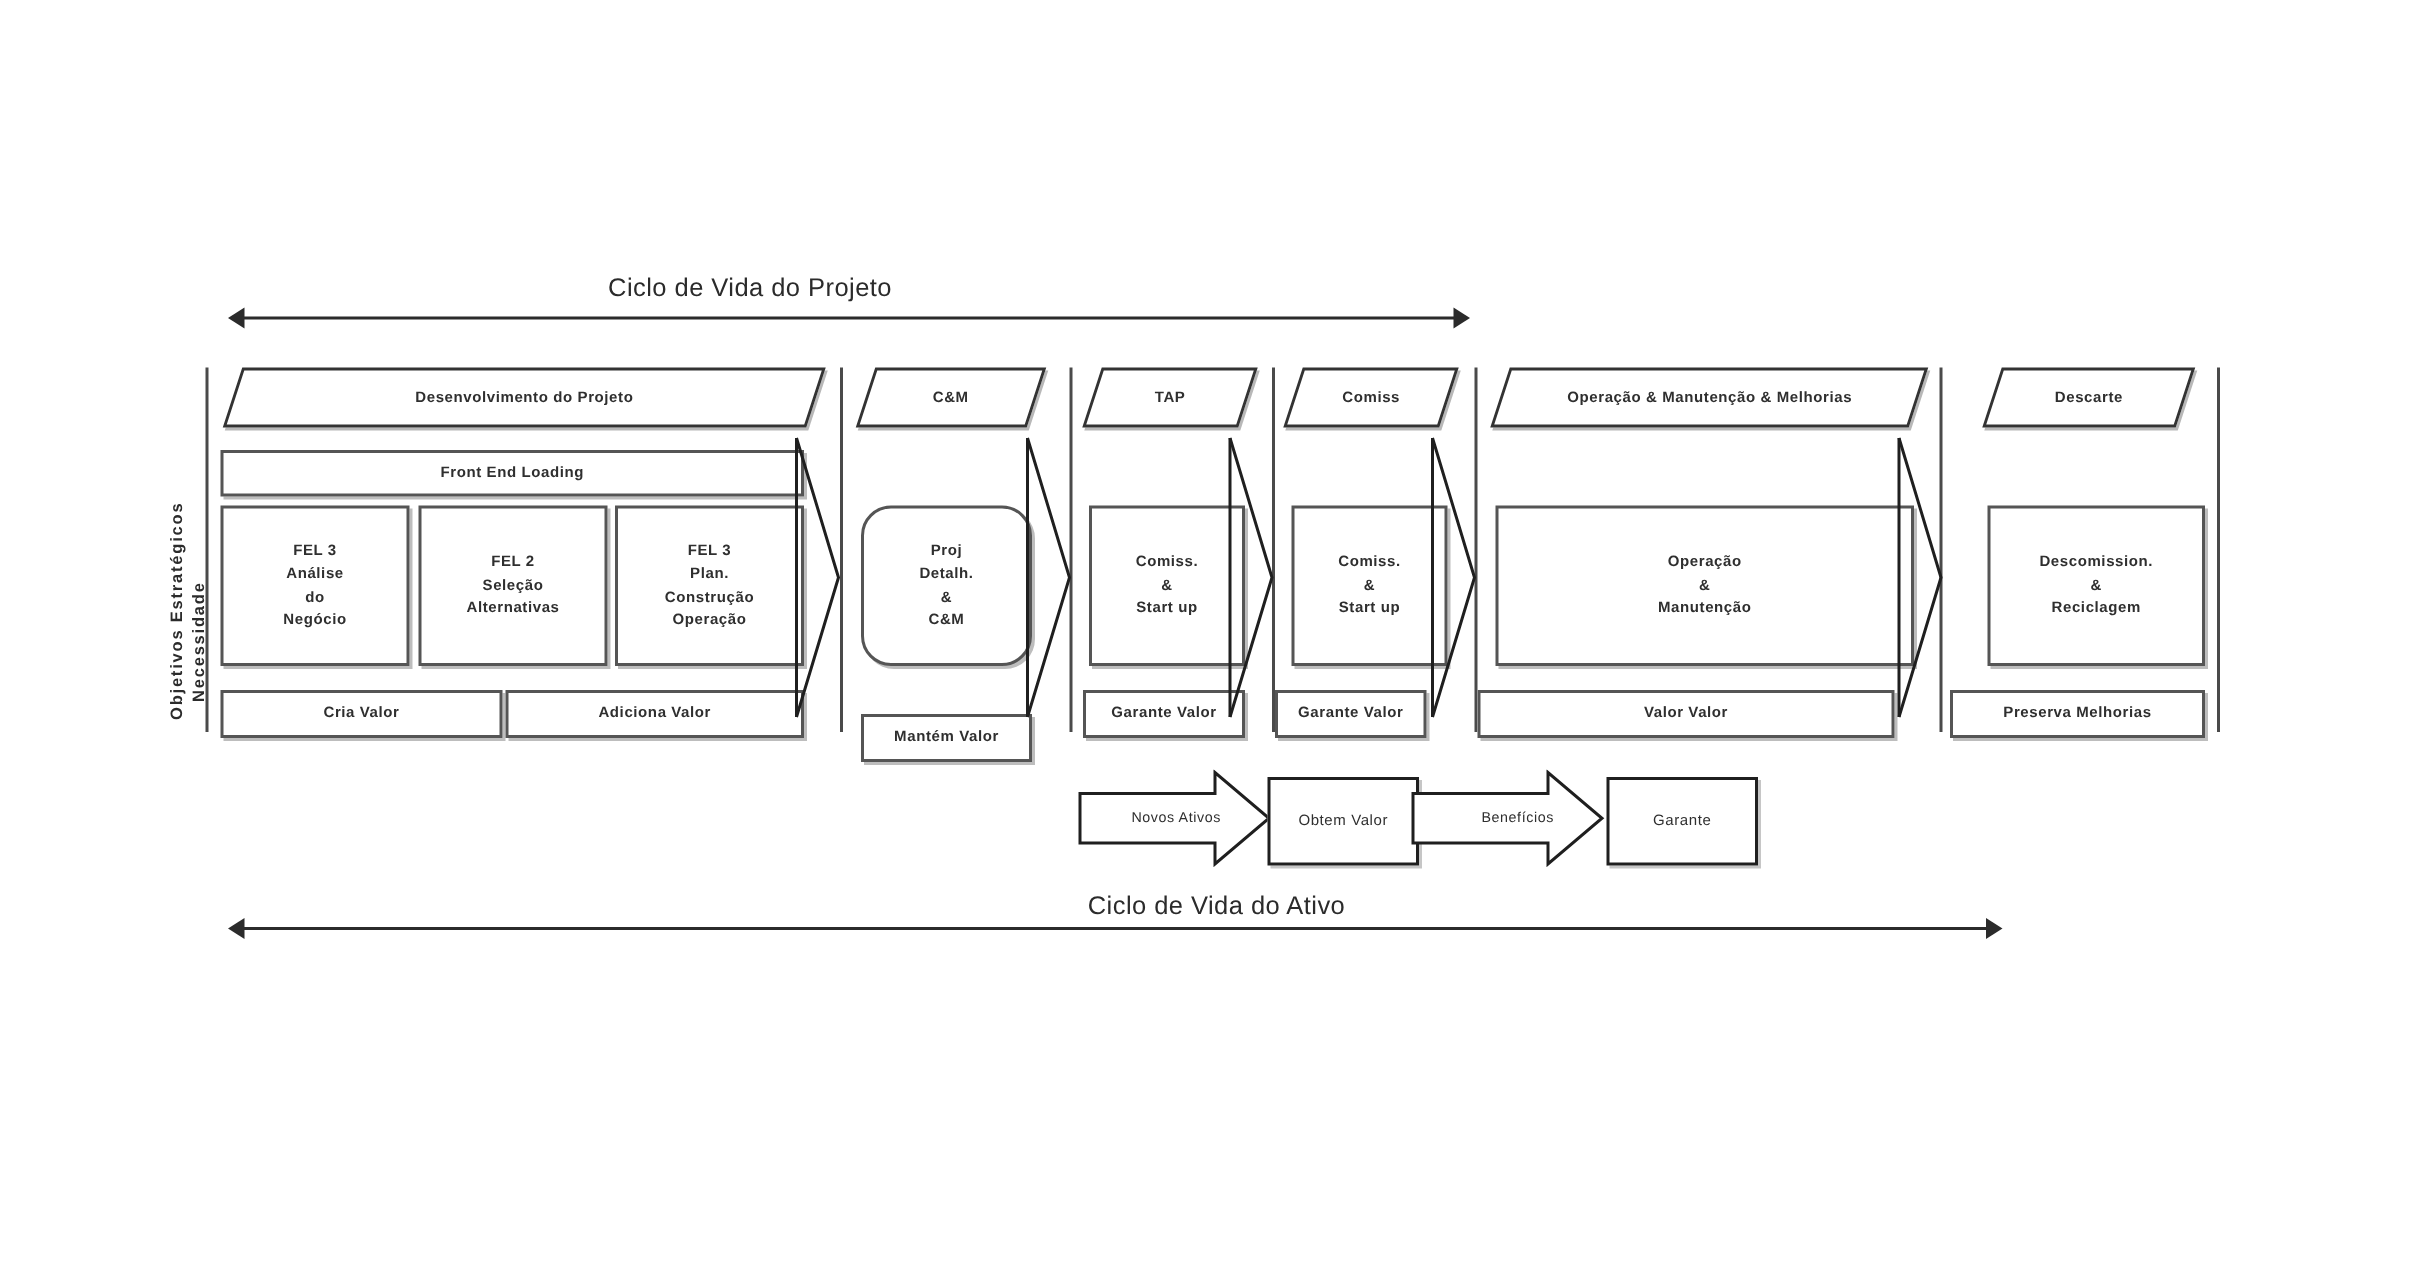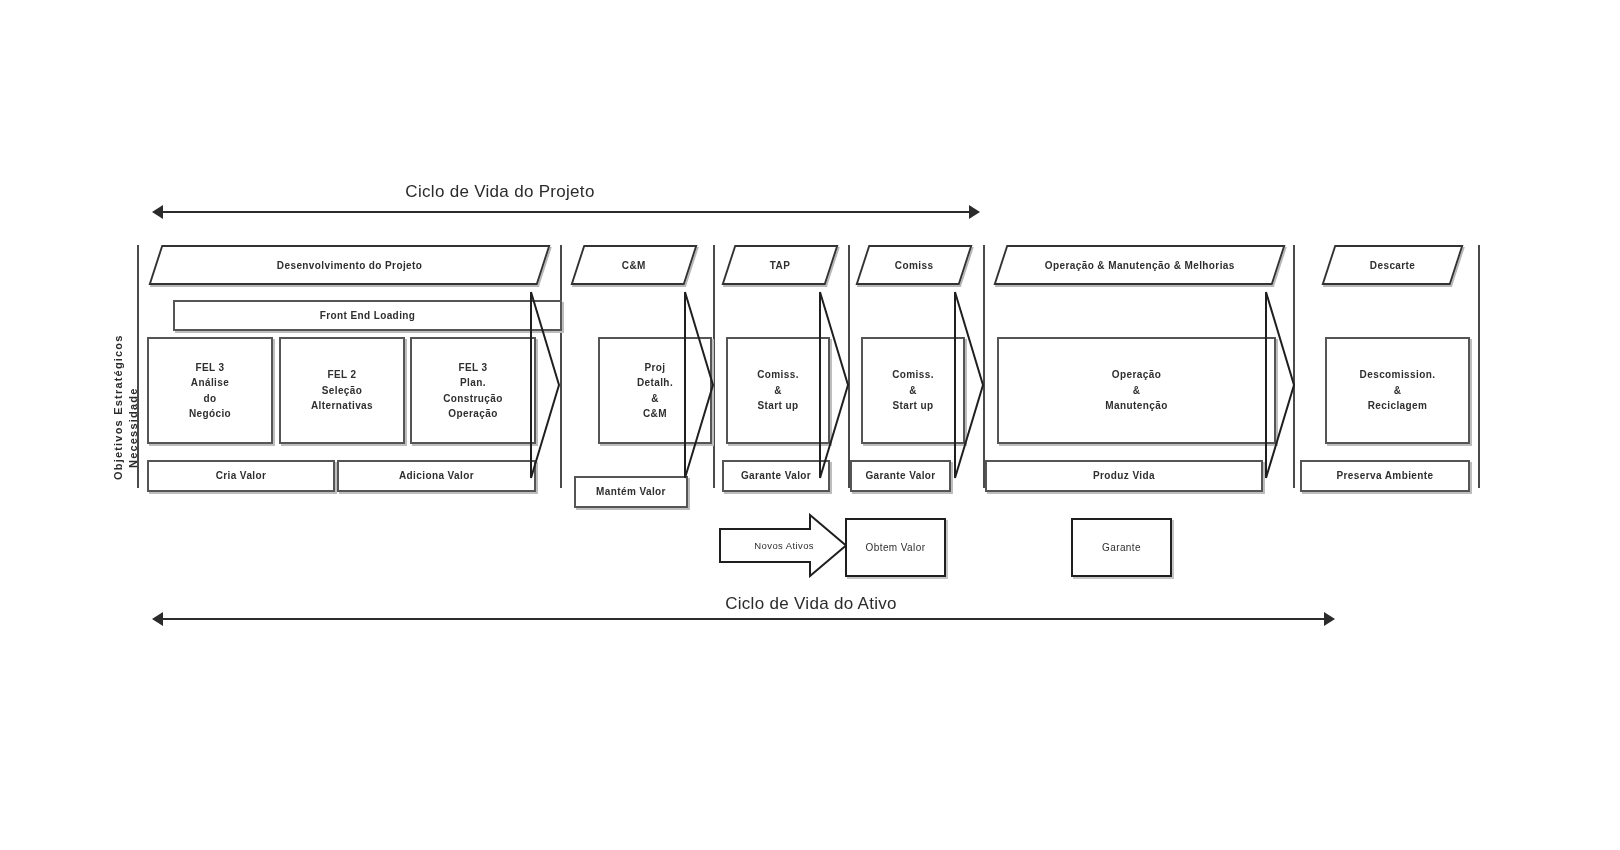--- a/index.html
+++ b/index.html
@@ -171,37 +171,37 @@
   <div class="phase-head" style="left:862px; top:245px; width:100px; height:36px;">
     <span>Comiss</span>
   </div>
   <div class="phase-head" style="left:1000px; top:245px; width:275px; height:36px;">
     <span>Operação &amp; Manutenção &amp; Melhorias</span>
   </div>
   <div class="phase-head" style="left:1328px; top:245px; width:125px; height:36px;">
     <span>Descarte</span>
   </div>
 
-  <div class="rbox" style="left:147px; top:300px; width:385px; height:27px;margin-left:26px;">
+  <div class="rbox" style="left:147px; top:300px; width:385px; height:27px;">
     <span>Front End Loading</span>
   </div>
 
   <div class="rbox" style="left:147px; top:337px; width:122px; height:103px; white-space:pre-line;">FEL 3
 Análise
 do
 Negócio</div>
   <div class="rbox" style="left:279px; top:337px; width:122px; height:103px; white-space:pre-line;">FEL 2
 Seleção
 Alternativas</div>
   <div class="rbox" style="left:410px; top:337px; width:122px; height:103px; white-space:pre-line;">FEL 3
 Plan.
 Construção
 Operação</div>
 
-  <div class="rbox" style="left:598px; top:337px; width:110px; height:103px; white-space:pre-line;">Proj
+  <div class="rbox" style="left:574px; top:337px; width:110px; height:103px; white-space:pre-line;border-radius:20px;">Proj
 Detalh.
 &amp;
 C&amp;M</div>
 
   <div class="rbox" style="left:726px; top:337px; width:100px; height:103px; white-space:pre-line;">Comiss.
 &amp;
 Start up</div>
 
   <div class="rbox" style="left:861px; top:337px; width:100px; height:103px; white-space:pre-line;">Comiss.
 &amp;
@@ -213,22 +213,22 @@
 
   <div class="rbox" style="left:1325px; top:337px; width:141px; height:103px; white-space:pre-line;">Descomission.
 &amp;
 Reciclagem</div>
 
   <div class="rbox thin" style="left:147px; top:460px; width:184px; height:28px;">Cria Valor</div>
   <div class="rbox thin" style="left:337px; top:460px; width:195px; height:28px;">Adiciona Valor</div>
   <div class="rbox thin" style="left:574px; top:460px; width:110px; height:28px;margin-top:16px;">Mantém Valor</div>
   <div class="rbox thin" style="left:722px; top:460px; width:104px; height:28px;">Garante Valor</div>
   <div class="rbox thin" style="left:850px; top:460px; width:97px; height:28px;">Garante Valor</div>
-  <div class="rbox thin" style="left:985px; top:460px; width:274px; height:28px;">Produz Vida</div>
-  <div class="rbox thin" style="left:1300px; top:460px; width:166px; height:28px;">Preserva Ambiente</div>
+  <div class="rbox thin" style="left:985px; top:460px; width:274px; height:28px;">Valor Valor</div>
+  <div class="rbox thin" style="left:1300px; top:460px; width:166px; height:28px;">Preserva Melhorias</div>
 
   <div class="gate" style="left:527px; top:290px;">
     <svg width="36" height="190" viewBox="0 0 36 190">
       <path d="M4 2 L32 95 L4 188" fill="none" stroke="#1f1f1f" stroke-width="2"></path>
       <path d="M4 2 L4 188" fill="none" stroke="#1f1f1f" stroke-width="2"></path>
     </svg>
   </div>
   <div class="gate" style="left:681px; top:290px;">
     <svg width="36" height="190" viewBox="0 0 36 190">
       <path d="M4 2 L32 95 L4 188" fill="none" stroke="#1f1f1f" stroke-width="2"></path>
@@ -256,20 +256,26 @@
 
   <div class="chain-arrow" style="left:718px; top:513px;">
     <svg width="130" height="65" viewBox="0 0 130 65">
       <path d="M2 16 L92 16 L92 2 L128 32.5 L92 63 L92 49 L2 49 Z" fill="#ffffff" stroke="#1f1f1f" stroke-width="2"></path>
     </svg>
     <div class="catext" style="top:27px; width:96px;">Novos Ativos</div>
   </div>
 
   <div class="chain-box" style="left:845px; top:518px; width:97px; height:55px;">Obtem Valor</div>
 
+  <div class="chain-arrow" style="left:940px; top:513px;">
+    <svg width="130" height="65" viewBox="0 0 130 65">
+      <path d="M2 16 L92 16 L92 2 L128 32.5 L92 63 L92 49 L2 49 Z" fill="#ffffff" stroke="#1f1f1f" stroke-width="2"></path>
+    </svg>
+    <div class="catext" style="top:27px; width:96px;">Benefícios</div>
+  </div>
 
   <div class="chain-box" style="left:1071px; top:518px; width:97px; height:55px;">Garante</div>
 
   <div class="span-label" style="left:636px; top:594px; width:350px;">Ciclo de Vida do Ativo</div>
   <div class="span-arrow" style="left:152px; top:612px; width:1183px;">
     <div class="head left"></div>
     <div class="bar"></div>
     <div class="head right"></div>
   </div>
 

